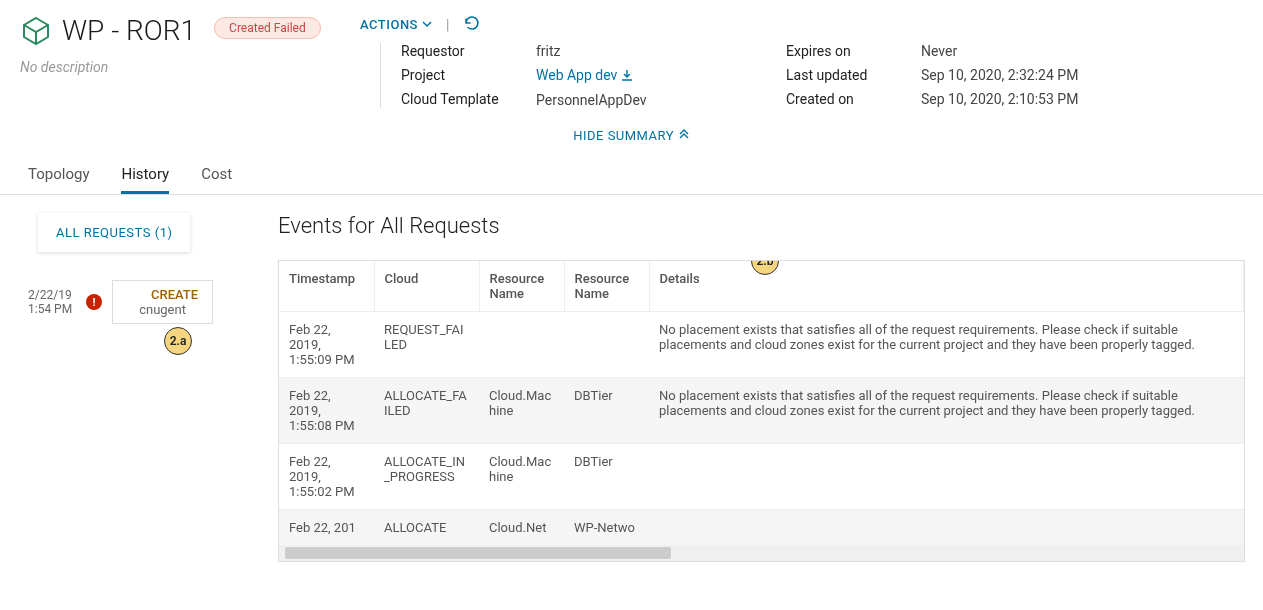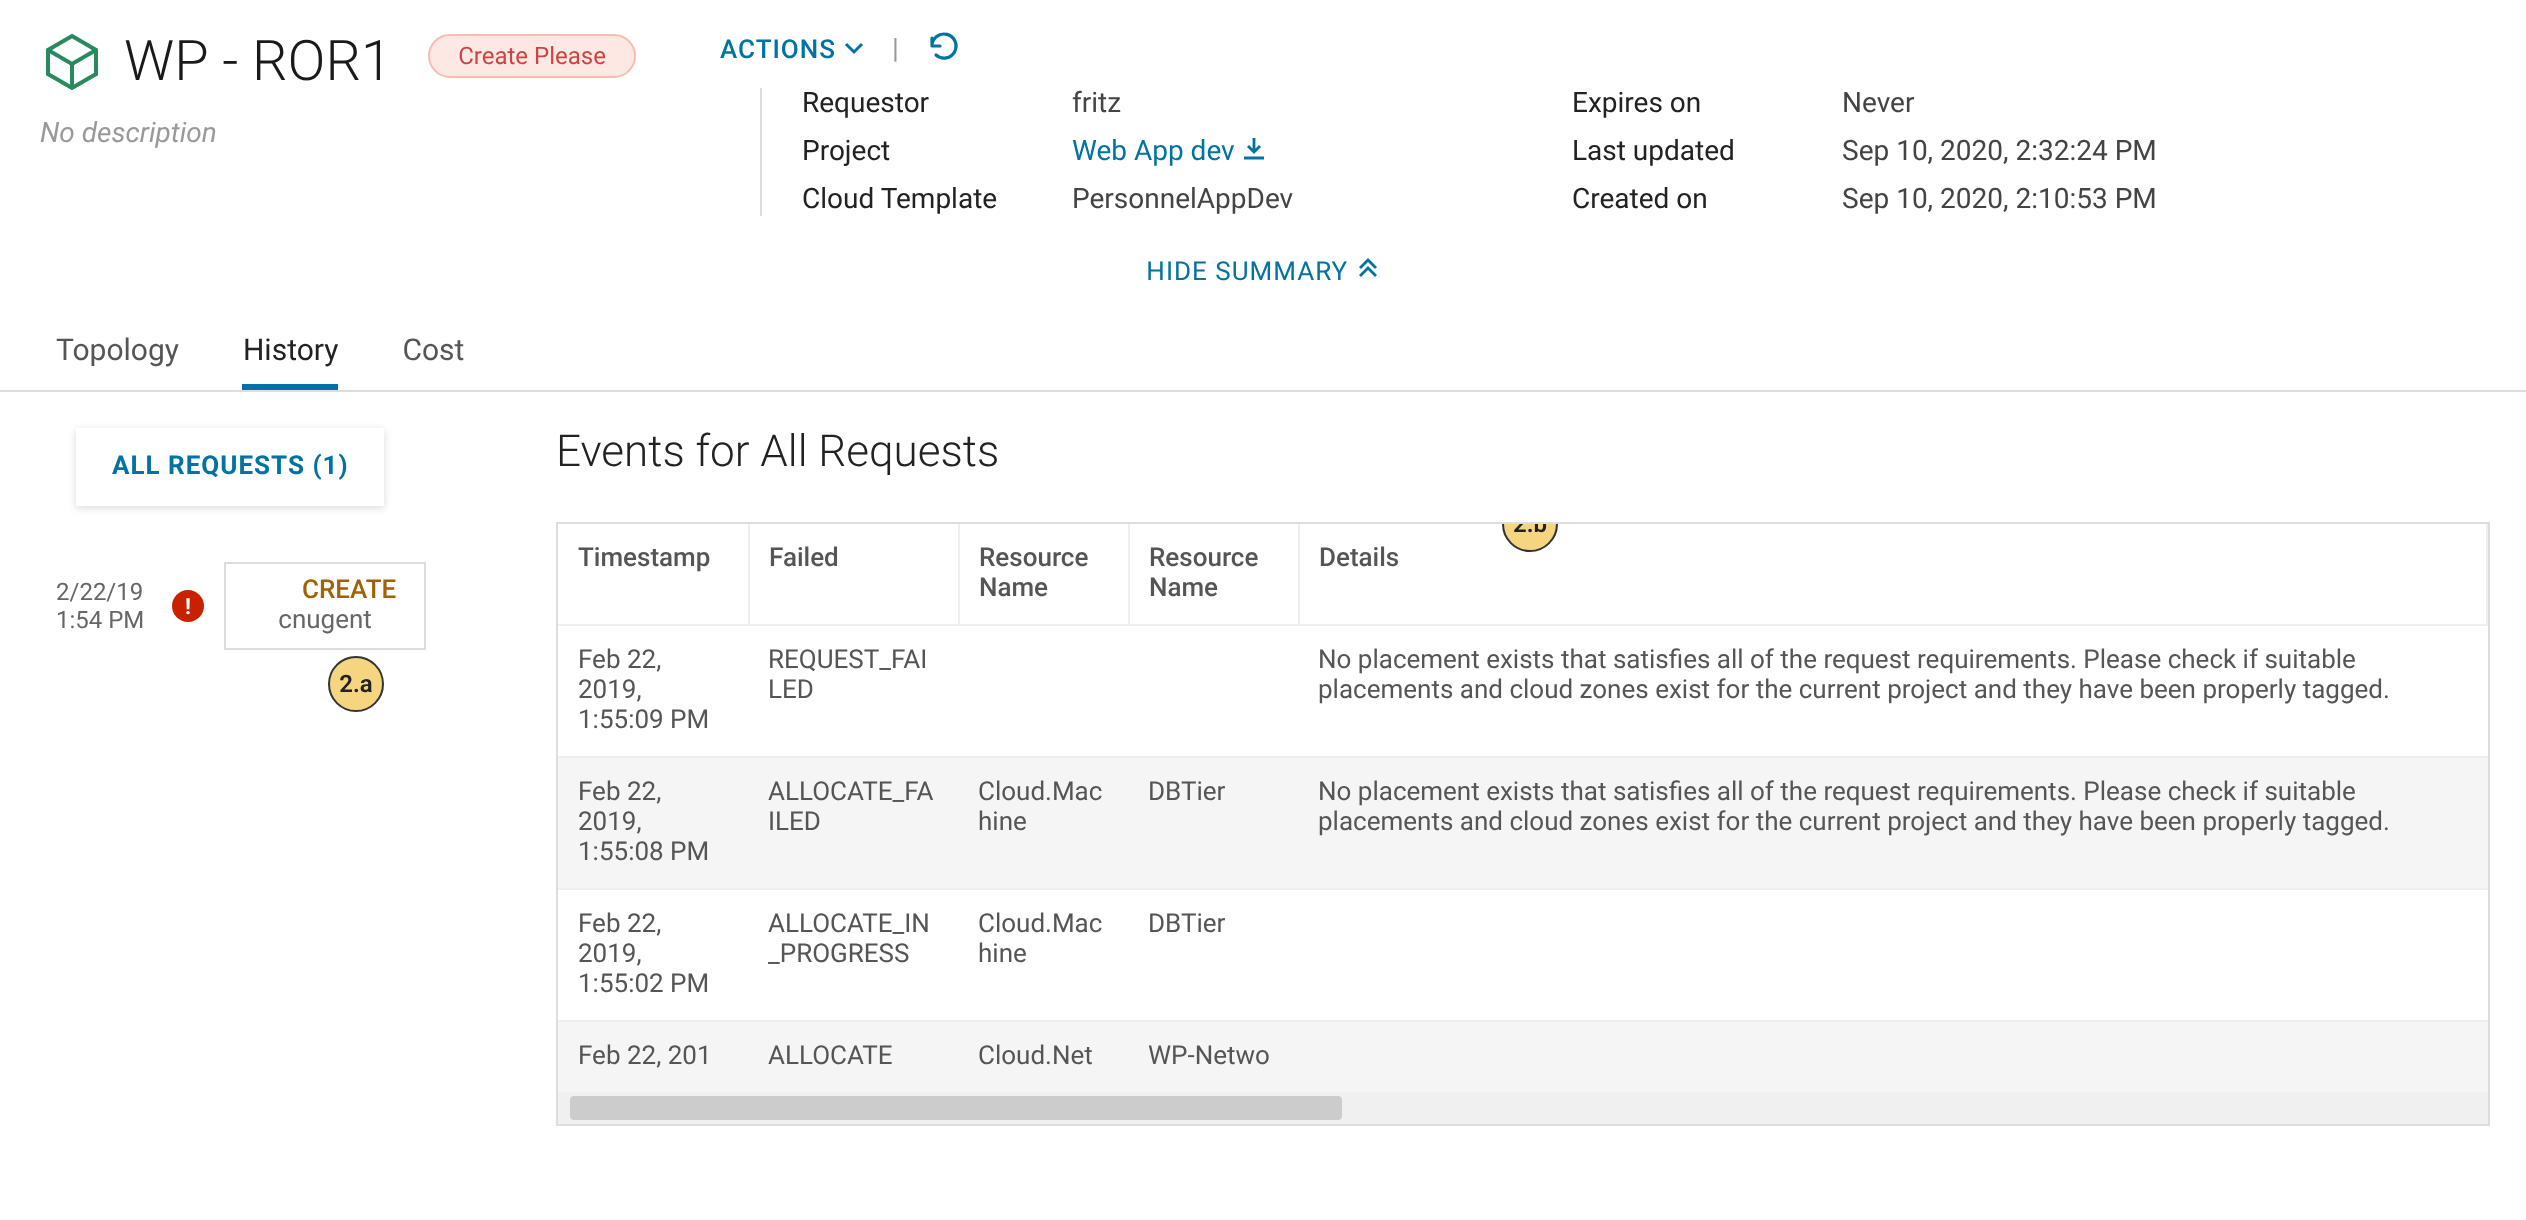--- a/index.html
+++ b/index.html
@@ -119,21 +119,21 @@
       display: flex;
       padding: 18px 18px 0 18px;
     }
 
     .sidebar { width: 220px; flex-shrink: 0; }
     .all-requests-btn {
       background: #fff;
       box-shadow: 0 1px 4px rgba(0,0,0,0.15);
       color: #0072a3;
       font-size: 13px;
-      font-weight: 700;
+      font-weight: 400;
       letter-spacing: 0.5px;
       padding: 12px 18px;
       cursor: pointer;
       margin-left: 20px;
       display: inline-block;
     }
     .request-item {
       display: flex;
       align-items: center;
       margin-top: 28px;
@@ -236,21 +236,21 @@
   <div class="title-block">
     <div class="title-row">
       <span class="app-icon">
         <svg viewBox="0 0 32 32" width="32" height="32">
           <polygon points="16,3 28,10 28,22 16,29 4,22 4,10" fill="none" stroke="#2a8a5f" stroke-width="2"></polygon>
           <polyline points="4,10 16,17 28,10" fill="none" stroke="#2a8a5f" stroke-width="2"></polyline>
           <line x1="16" y1="17" x2="16" y2="29" stroke="#2a8a5f" stroke-width="2"></line>
         </svg>
       </span>
       <span class="app-title">WP - ROR1</span>
-      <span class="status-badge">Create Please</span>
+      <span class="status-badge">Created Failed</span>
     </div>
     <div class="no-desc">No description</div>
   </div>
 
   <div style="flex:1">
     <div class="actions-area">
       <span class="actions-link">
         <span>ACTIONS</span>
         <span>
           <svg width="10" height="10" viewBox="0 0 10 10">
@@ -335,21 +335,21 @@
   </div>
 
   <div class="main">
     <div class="events-title">Events for All Requests</div>
 
     <div class="events-table-wrap relwrap">
       <table class="events-table">
         <thead>
           <tr>
             <th class="col-ts">Timestamp</th>
-            <th class="col-status">Failed</th>
+            <th class="col-status">Cloud</th>
             <th class="col-rtype">Resource Name</th>
             <th class="col-rname">Resource Name</th>
             <th>Details</th>
           </tr>
         </thead>
         <tbody>
           <tr>
             <td>Feb 22, 2019, 1:55:09 PM</td>
             <td>REQUEST_FAILED</td>
             <td></td>

